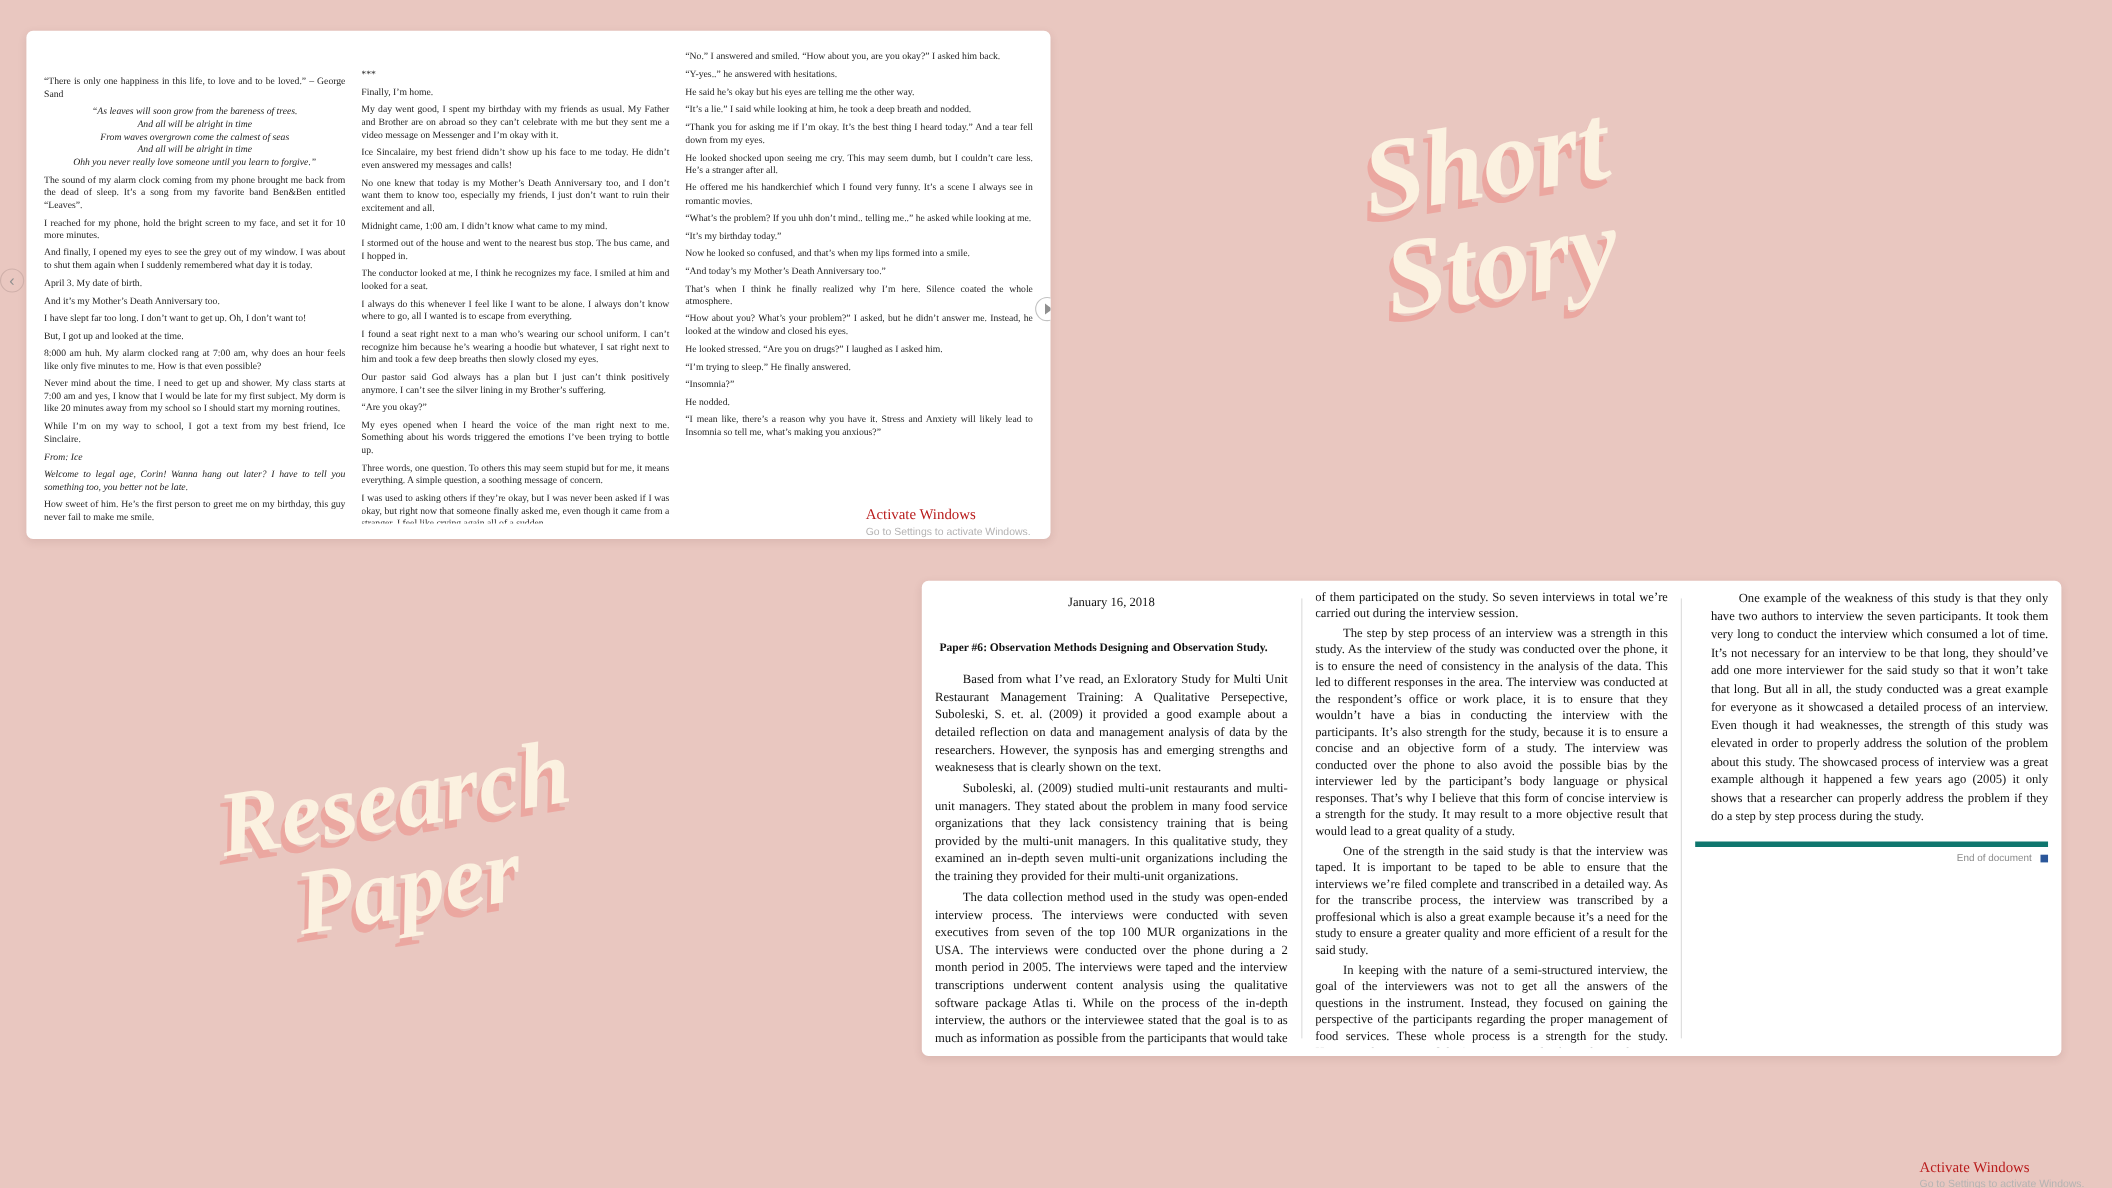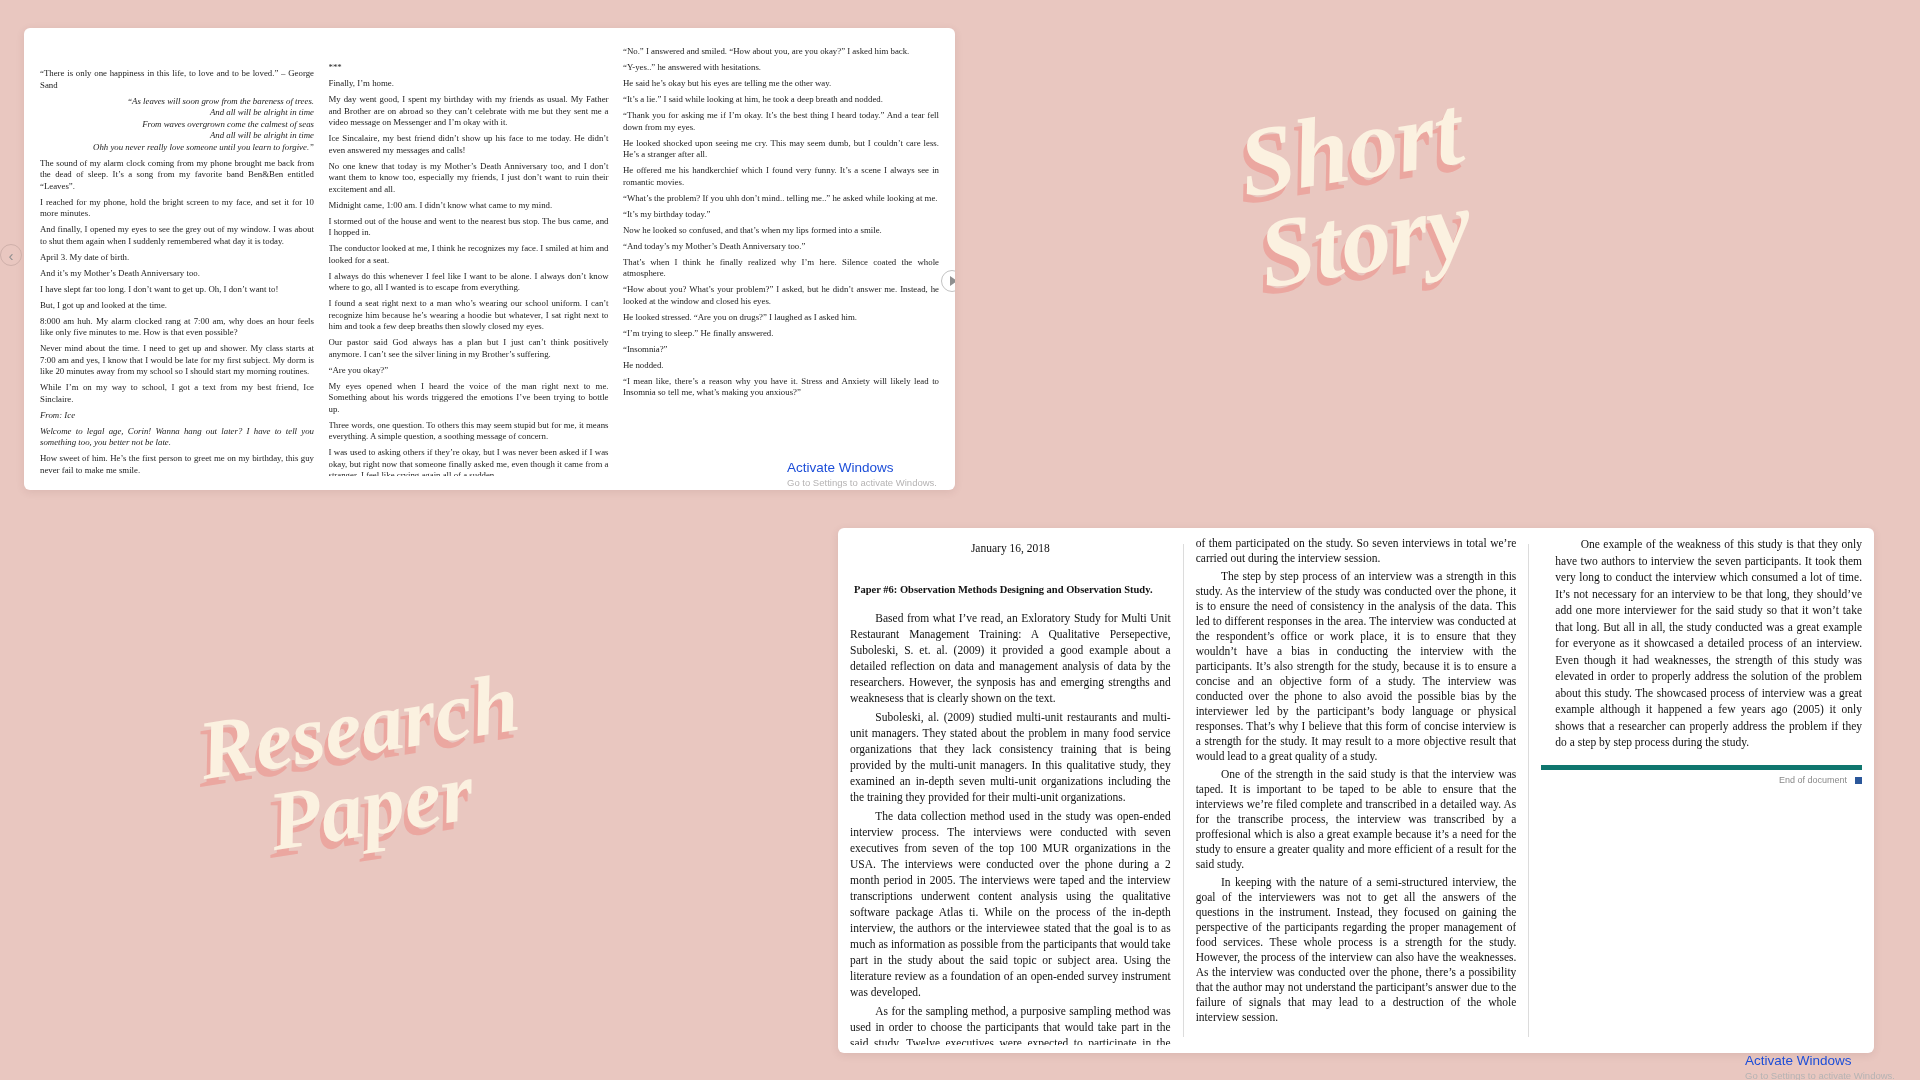--- a/index.html
+++ b/index.html
@@ -12,23 +12,23 @@
 
   .story-panel{left:24px;top:28px;width:931px;height:462px;
                display:flex;justify-content:space-between;padding:14px 16px;box-sizing:border-box;}
   .story-col{overflow:hidden;color:#1c1c1c;}
   .story-col.c1{width:274px;padding-top:26px;}
   .story-col.c2{width:280px;padding-top:20px;}
   .story-col.c3{width:316px;padding-top:4px;}
   .story-panel .para{font-size:8.8px;line-height:11.5px;margin:0 0 4.5px;
                      text-align:justify;}
   .para.italic{font-style:italic;}
-  .para.poem{font-style:italic;white-space:pre-line;text-align:right;}
+  .para.poem{font-style:italic;white-space:pre-line;text-align:center;}
 
-  .paper-panel{left:838px;top:528px;width:1036px;height:525px;
+  .paper-panel{left:838px;top:528px;width:1036px;height:432px;
                display:flex;gap:12px;padding:8px 12px;box-sizing:border-box;}
   .paper-col{flex:1 1 0;overflow:hidden;color:#111;}
   .vsep{width:1px;background:#dcdcdc;margin:8px 0;}
   .paper-col .para{font-size:11.5px;margin:0 0 3px;text-align:justify;}
   .paper-col.c1 .para{line-height:16px;}
   .paper-col.c2 .para{line-height:15px;}
   .paper-col.c3 .para{line-height:16.5px;margin-left:14px;}
   .para.indent{text-indent:2.2em;}
   .para.date{text-align:center;margin:4px 0 26px;text-indent:0;}
   .para.boldtitle{font-weight:bold;font-size:10.5px;margin:0 4px 12px;text-indent:0;}
@@ -53,21 +53,21 @@
   
   .script-text{position:absolute;text-align:center;
                font-family:"Liberation Serif",serif;font-style:italic;font-weight:bold;
                color:#fbf1e0;text-shadow:-5px 7px 0 #eba7a0;
                transform:rotate(-9deg);}
   .short-story-label{left:1138px;top:100px;width:440px;font-size:98px;line-height:.95;}
   .research-label{left:125px;top:685px;width:480px;font-size:84px;line-height:.97;}
 
   
   .watermark{position:absolute;font-family:"Liberation Sans",sans-serif;text-align:left;}
-  .wm-line1{font-size:13.5px;color:#1d4ed8;}
+  .wm-line1{font-size:13.5px;color:#b91c1c;font-family:Liberation Serif, serif;}
   .wm-line2{font-size:9.5px;color:#b5b3b3;margin-top:2px;}
   .wm-story{left:763px;top:432px;}
   .wm-screen{left:1745px;top:1053px;}
 </style>
 </head>
 <body>
 
 <div>
 
   <div class="doc-panel story-panel">

